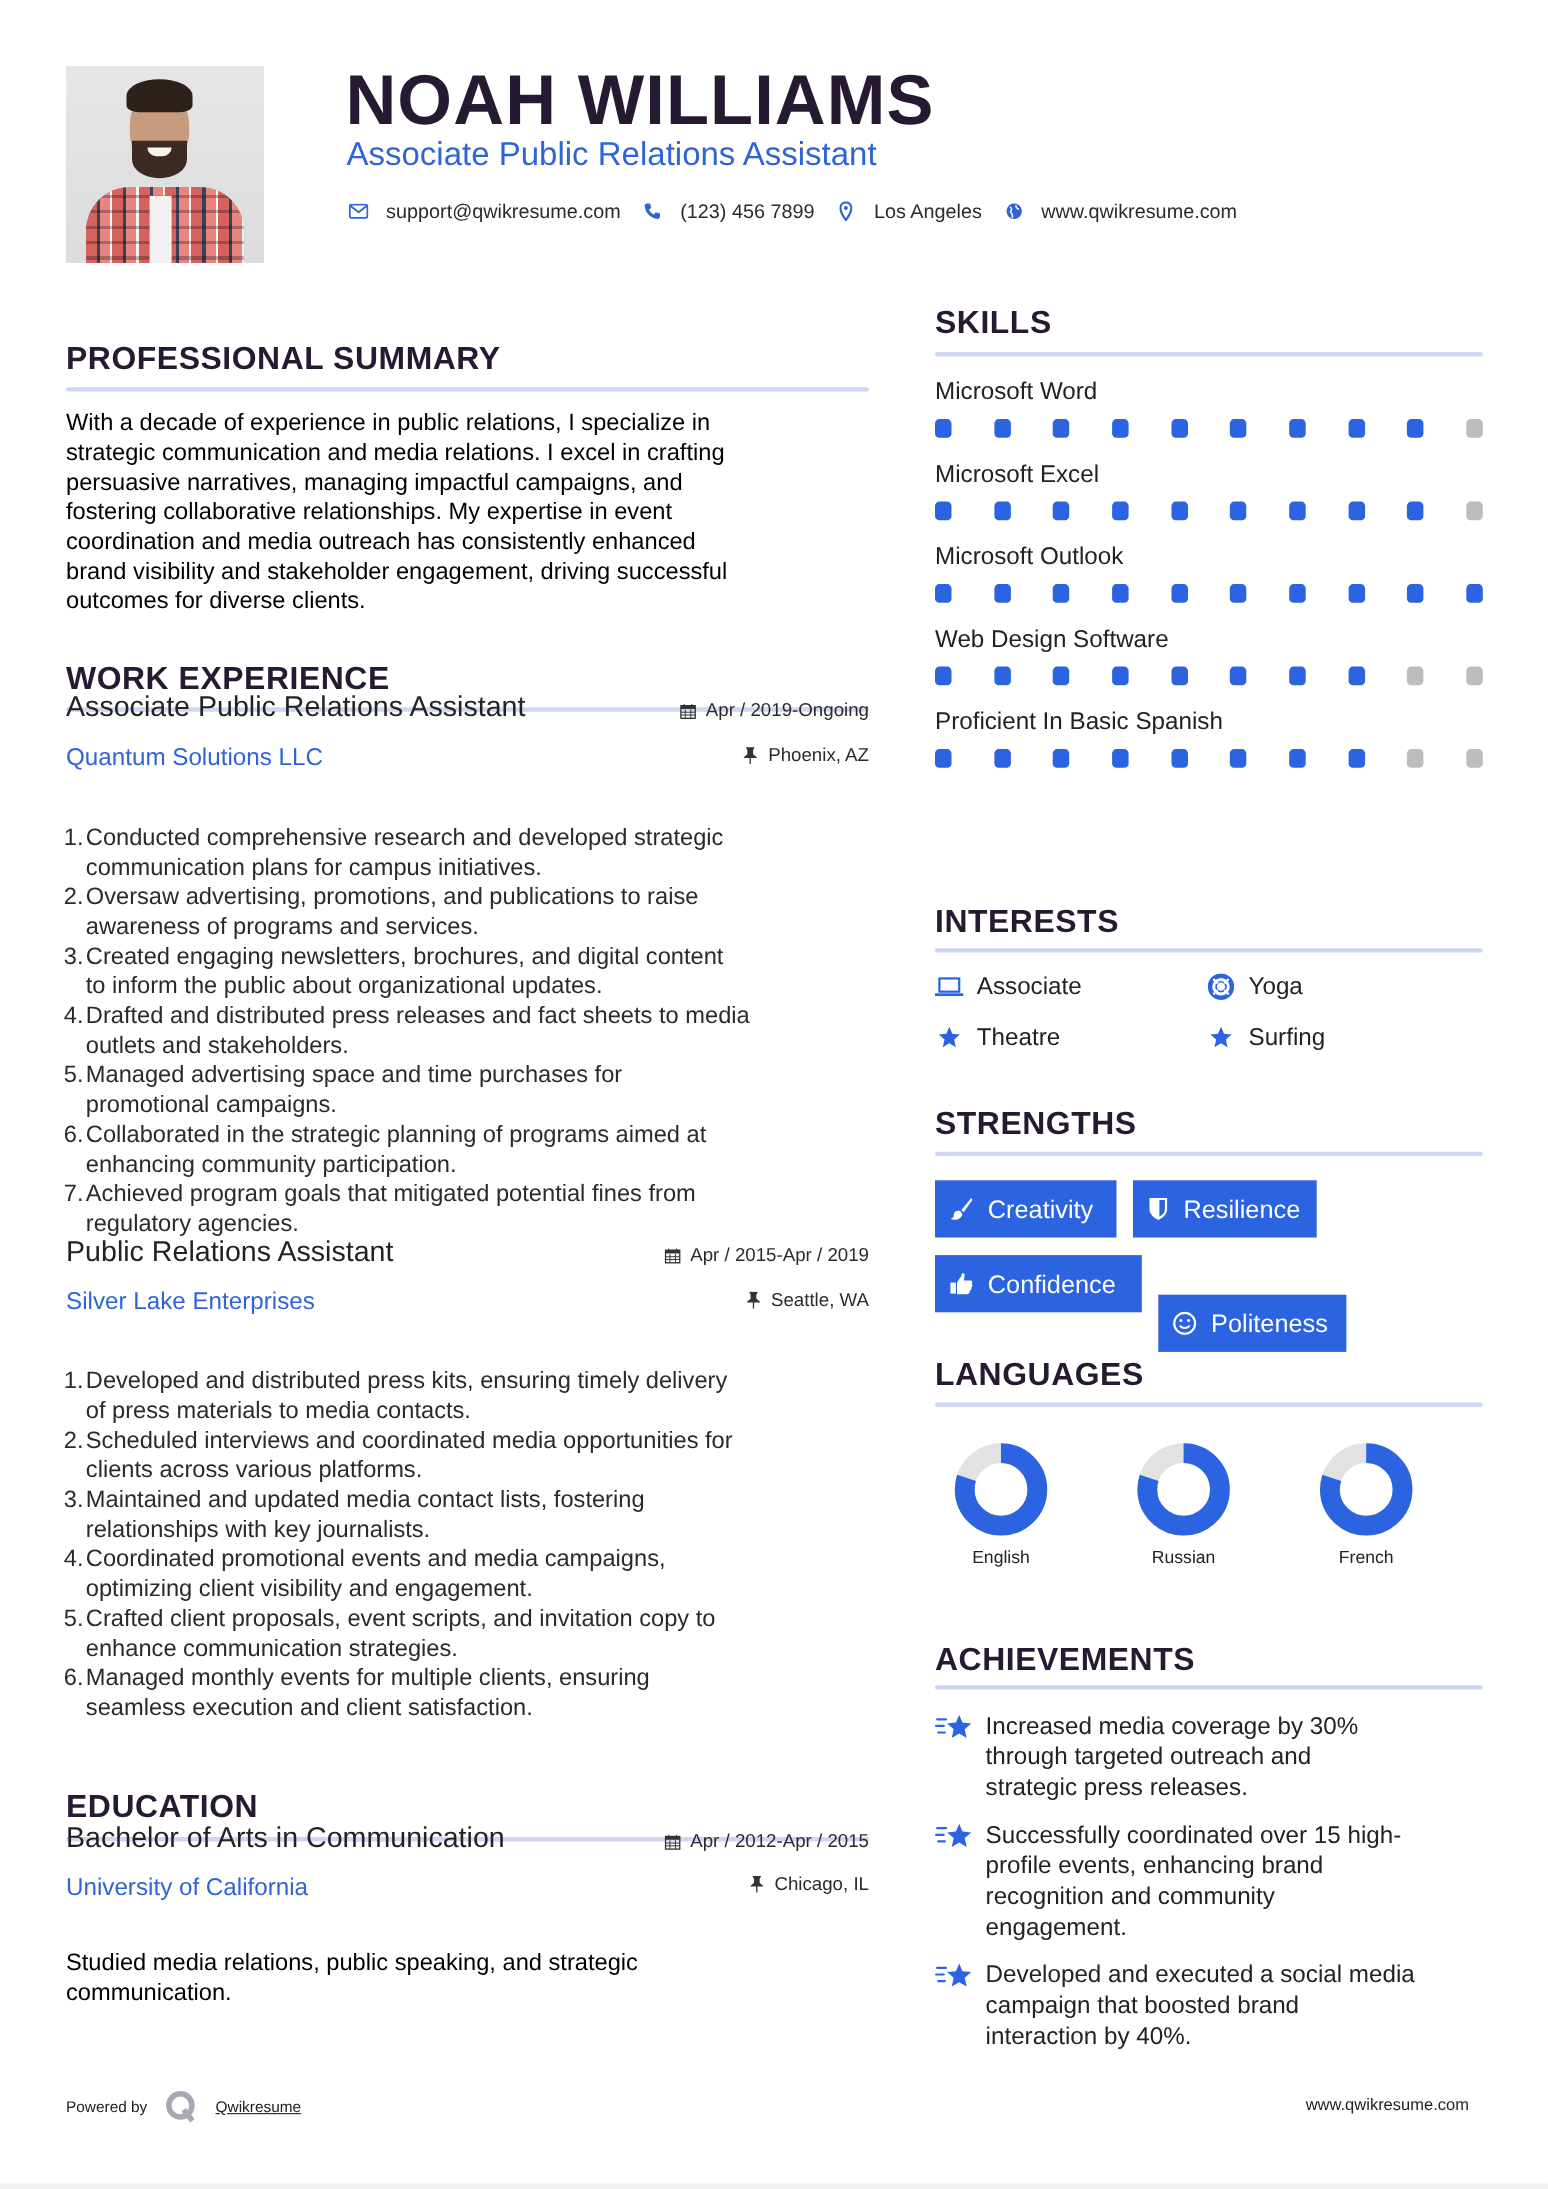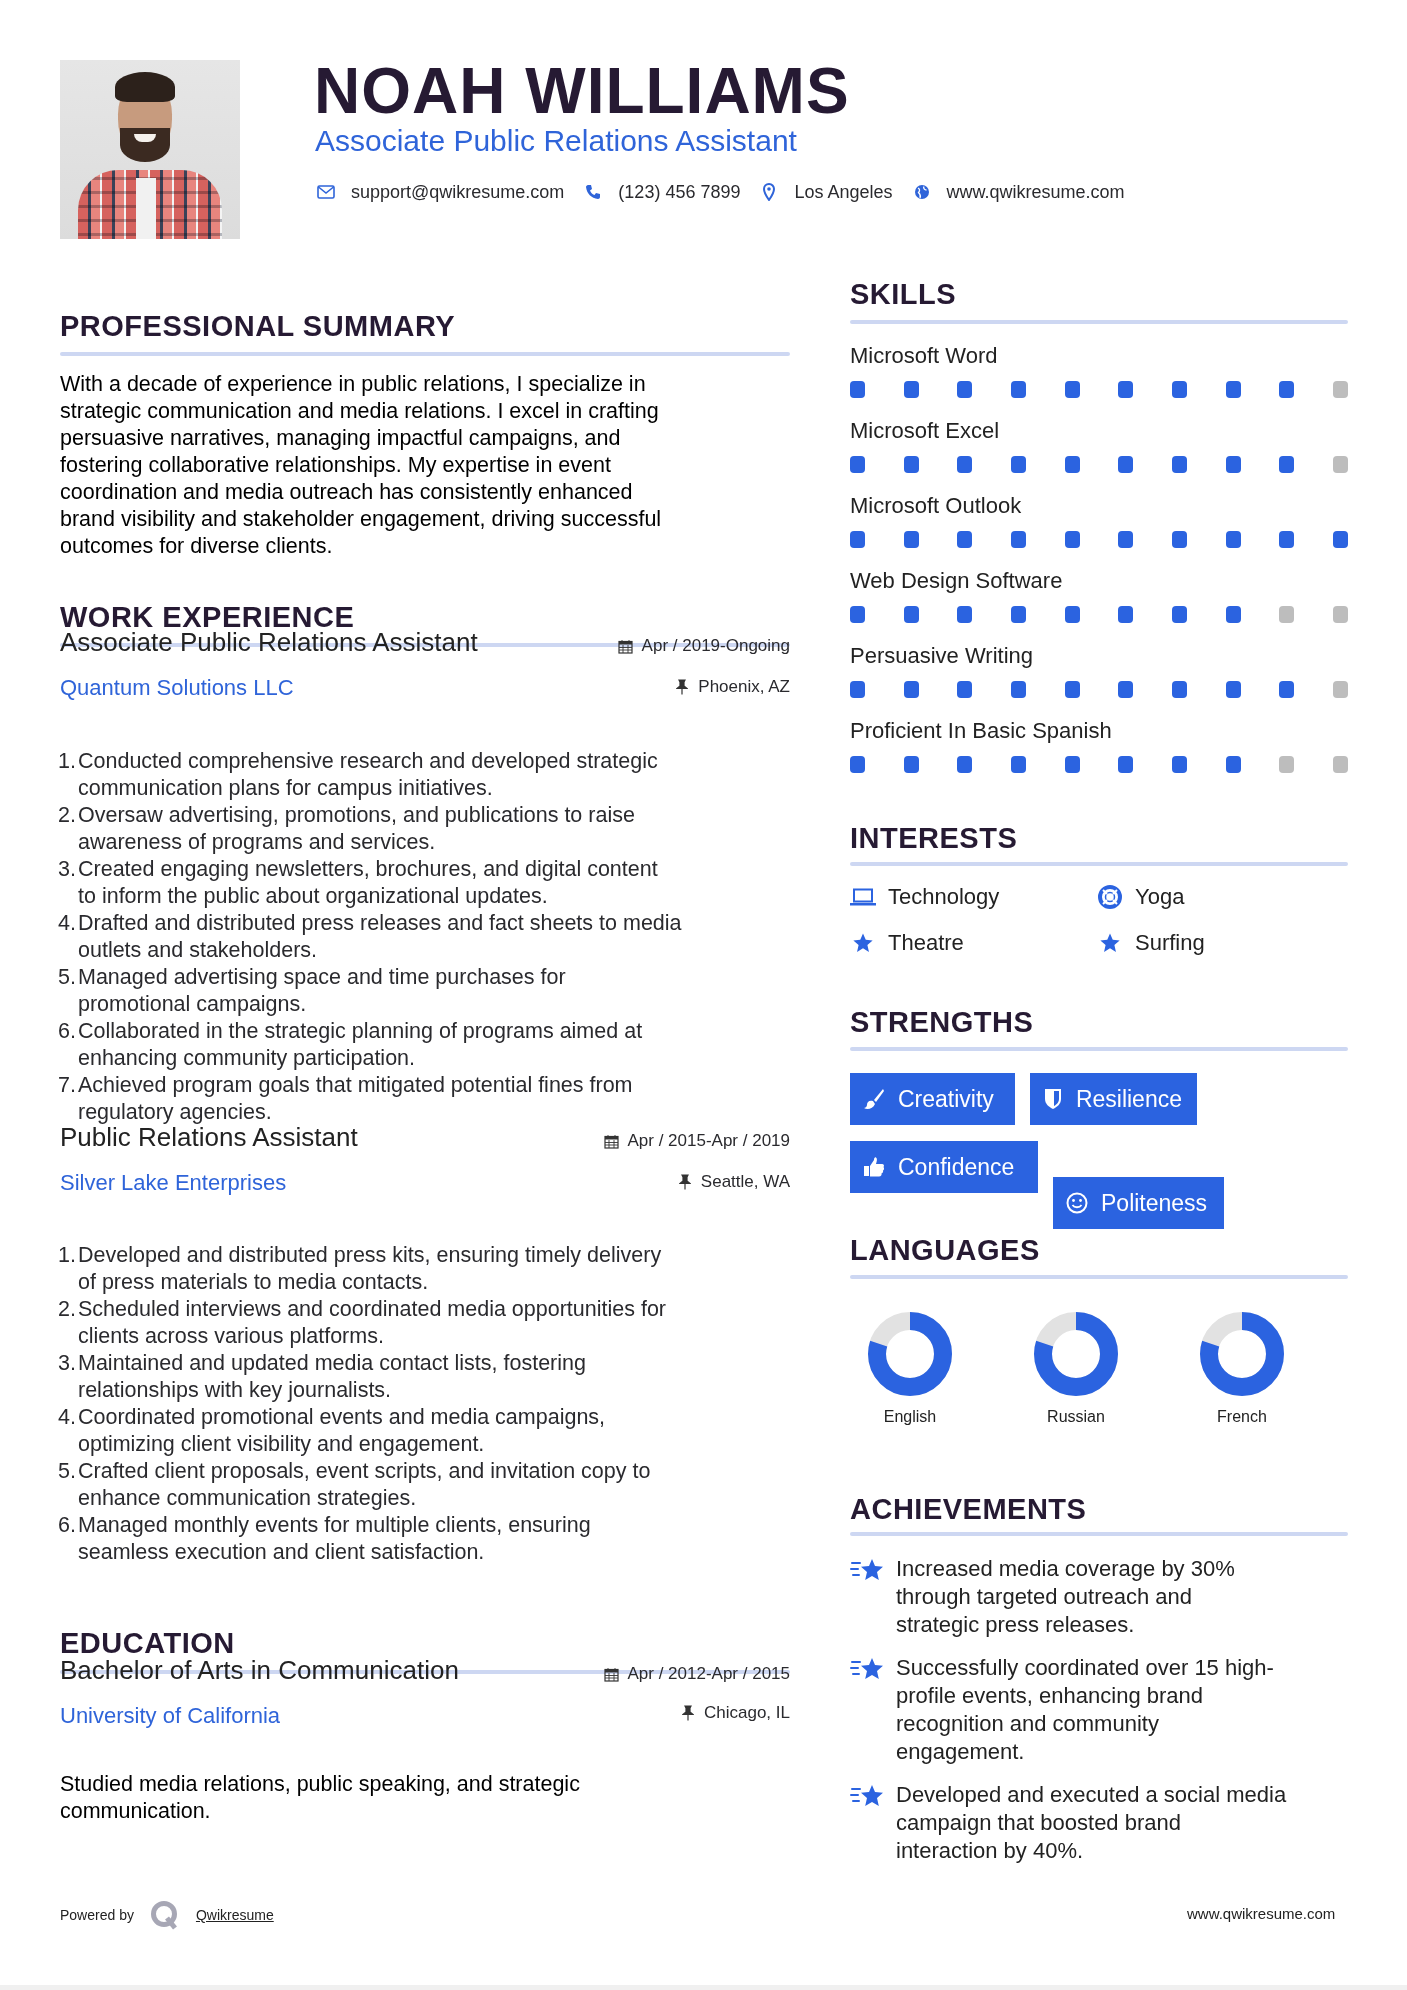--- a/index.html
+++ b/index.html
@@ -329,35 +329,20 @@
         <span class="dot"></span>
         <span class="dot"></span>
         <span class="dot"></span>
         <span class="dot"></span>
         <span class="dot"></span>
         <span class="dot off"></span>
         <span class="dot off"></span>
     </div>
   </div>
   <div style="height:75px;">
-    <div class="skill-label">Persuasive Writing</div>
-    <div class="dots" style="margin-top:11px;">
-      <span class="dot"></span>
-        <span class="dot"></span>
-        <span class="dot"></span>
-        <span class="dot"></span>
-        <span class="dot"></span>
-        <span class="dot"></span>
-        <span class="dot"></span>
-        <span class="dot"></span>
-        <span class="dot"></span>
-        <span class="dot off"></span>
-    </div>
-  </div>
-  <div style="height:75px;">
     <div class="skill-label">Proficient In Basic Spanish</div>
     <div class="dots" style="margin-top:11px;">
       <span class="dot"></span>
         <span class="dot"></span>
         <span class="dot"></span>
         <span class="dot"></span>
         <span class="dot"></span>
         <span class="dot"></span>
         <span class="dot"></span>
         <span class="dot"></span>
@@ -370,21 +355,21 @@
 <div class="abs right sec-h" style="top:821px;">INTERESTS</div>
 <div class="abs right sec-line" style="top:862px;"></div>
 
 <div class="abs interest" style="left:850px; top:882px;">
   <span class="i-icon">
     <svg width="26" height="18" viewBox="0 0 26 18">
         <rect x="4" y="1.5" width="18" height="12" fill="none" stroke="#2b63e0" stroke-width="2"></rect>
         <rect x="0" y="15" width="26" height="2.5" fill="#2b63e0"></rect>
       </svg>
   </span>
-  <span>Technology</span>
+  <span>Associate</span>
 </div>
 <div class="abs interest" style="left:1097px; top:882px;">
   <span class="i-icon">
     <svg width="24" height="24" viewBox="0 0 24 24">
         <circle cx="12" cy="12" r="10" fill="none" stroke="#2b63e0" stroke-width="4"></circle>
         <circle cx="12" cy="12" r="4.5" fill="none" stroke="#2b63e0" stroke-width="1.5"></circle>
         <path d="M5 5 L9 9 M19 5 L15 9 M5 19 L9 15 M19 19 L15 15" stroke="#ffffff" stroke-width="2"></path>
       </svg>
   </span>
   <span>Yoga</span>

